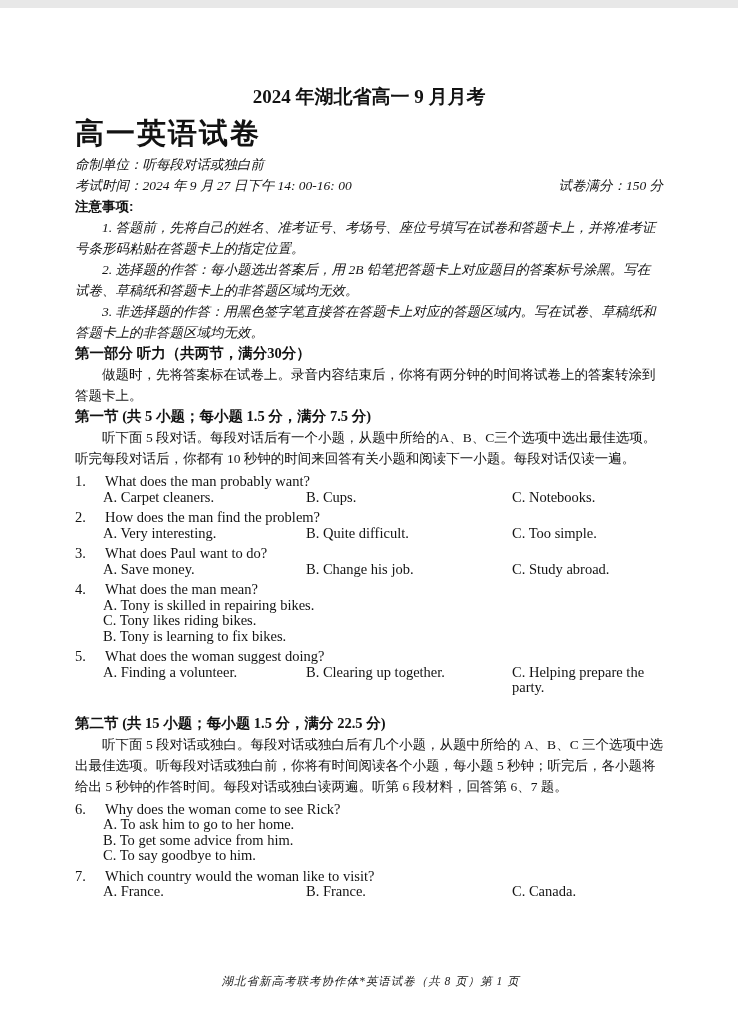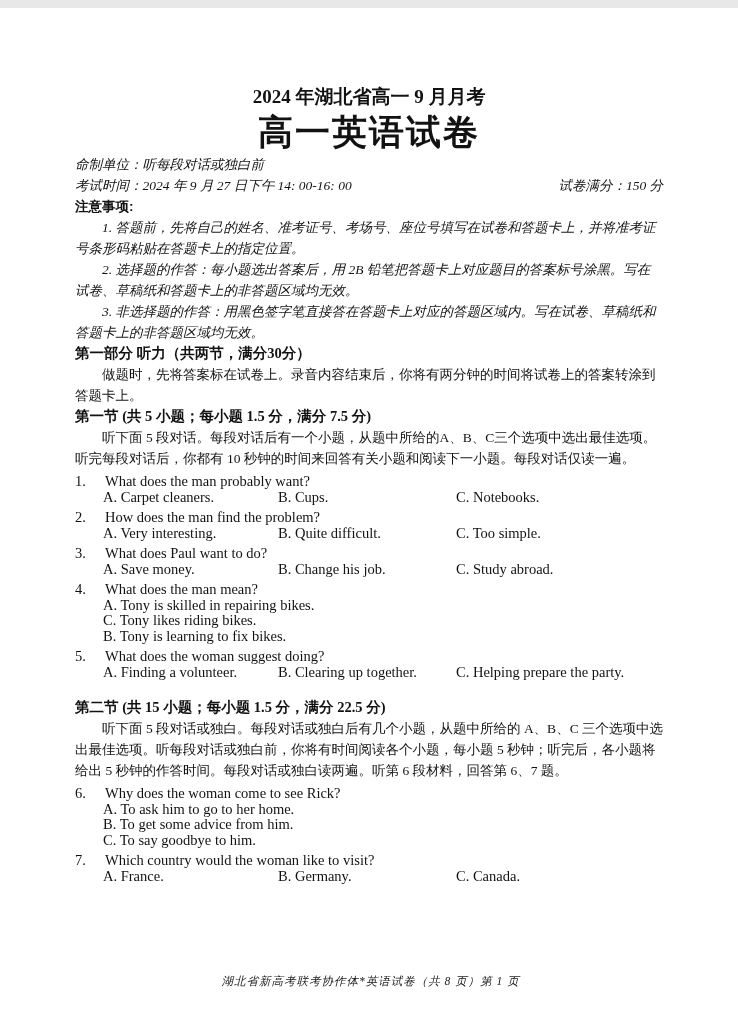--- a/index.html
+++ b/index.html
@@ -4,37 +4,37 @@
 <style>
   html,body { margin:0; padding:0; background:#e8e8e8; }
   .page {
     width:738px; height:1021px; margin:8px auto; position:relative;
     background:#ffffff; color:#121212; overflow:hidden;
     font-family:"Liberation Serif","DejaVu Serif",serif;
   }
   .content { padding:76px 75px 0 75px; }
 
   .title1 { text-align:center; font-weight:bold; font-size:19px; line-height:26px; }
-  .title2 { text-align:center; font-weight:bold; font-size:35px; line-height:38px; margin-top:4px; letter-spacing:2px; }
+  .title2 { text-align:left; font-weight:bold; font-size:29px; line-height:38px; margin-top:4px; letter-spacing:2px; }
 
   .kai { font-style:italic; }
   .meta-line { font-size:13.5px; line-height:21px; margin-top:2px; }
   .meta-row { display:flex; justify-content:space-between; font-size:13.5px; line-height:21px; }
 
   .notice-head { font-family:"Liberation Sans","DejaVu Sans",sans-serif; font-weight:bold; font-size:13.5px; line-height:21px; }
   .zh-para { font-size:13.5px; line-height:21px; text-indent:2em; }
 
   .part-head, .sec-head { font-weight:bold; font-size:14.5px; line-height:21px; }
   .sec2-head { margin-top:17px; }
 
   .question { margin-top:5px; font-size:14.5px; line-height:15.5px; }
   .q-line { display:flex; }
   .q-no { flex:0 0 30px; }
   .q-text { flex:1; }
-  .opt-row { display:grid; grid-template-columns:175px 178px auto; padding-left:28px; }
+  .opt-row { display:grid; grid-template-columns:175px 178px auto; padding-left:28px;gap:28px; }
   .opt-col { display:flex; flex-direction:column; padding-left:28px; }
 
   .footer {
     position:absolute; left:3px; right:0; top:966px; text-align:center;
     font-style:italic; font-size:11.5px; letter-spacing:1px; color:#222;
   }
 </style>
 </head>
 <body>
 
@@ -136,21 +136,21 @@
       </div>
     </div>
 
     <div class="question">
       <div class="q-line">
         <span class="q-no">7.</span>
         <span class="q-text">Which country would the woman like to visit?</span>
       </div>
       <div class="opt-row">
         <span>A. France.</span>
-        <span>B. Germany.</span>
+        <span>B. France.</span>
         <span>C. Canada.</span>
       </div>
     </div>
 
   </div>
 
   <div class="footer">湖北省新高考联考协作体*英语试卷（共 8 页）第 1 页</div>
 </div>
 
 </body></html>

